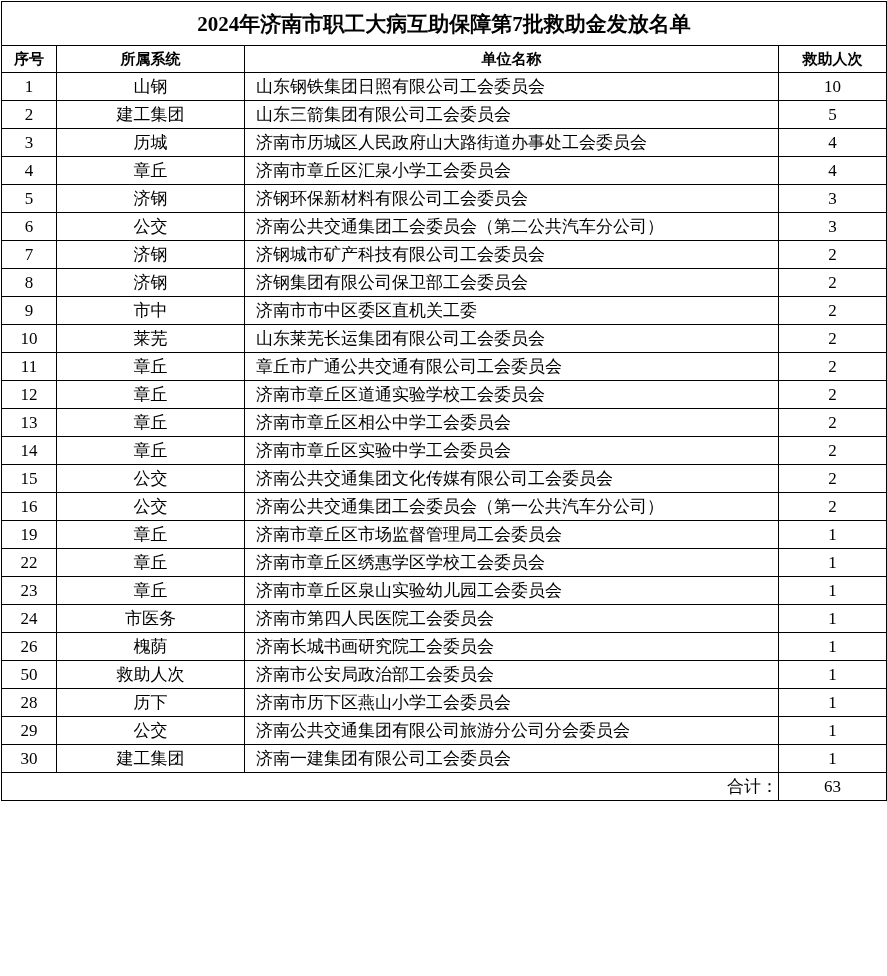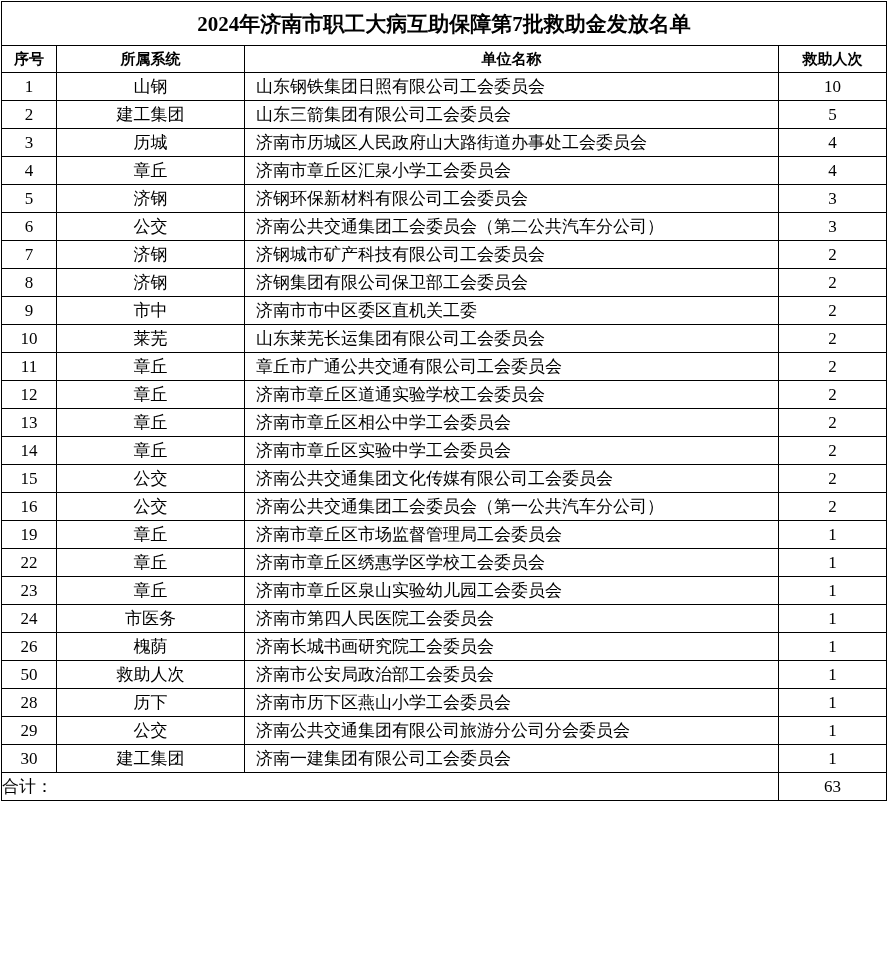--- a/index.html
+++ b/index.html
@@ -38,21 +38,21 @@
     font-size: 15px;
     font-weight: bold;
     text-align: center;
   }
   td {
     height: 28px;
     font-size: 17px;
   }
   .cell-center { text-align: center; }
   .col-unit { text-align: left; padding-left: 11px; }
-  .footer-label { text-align: left; font-size: 17px; }
+  .footer-label { text-align: right; font-size: 17px; }
 </style>
 </head>
 <body>
 
 <table>
   <colgroup>
     <col class="c-no">
       <col class="c-sys">
       <col class="c-unit">
       <col class="c-cnt">

